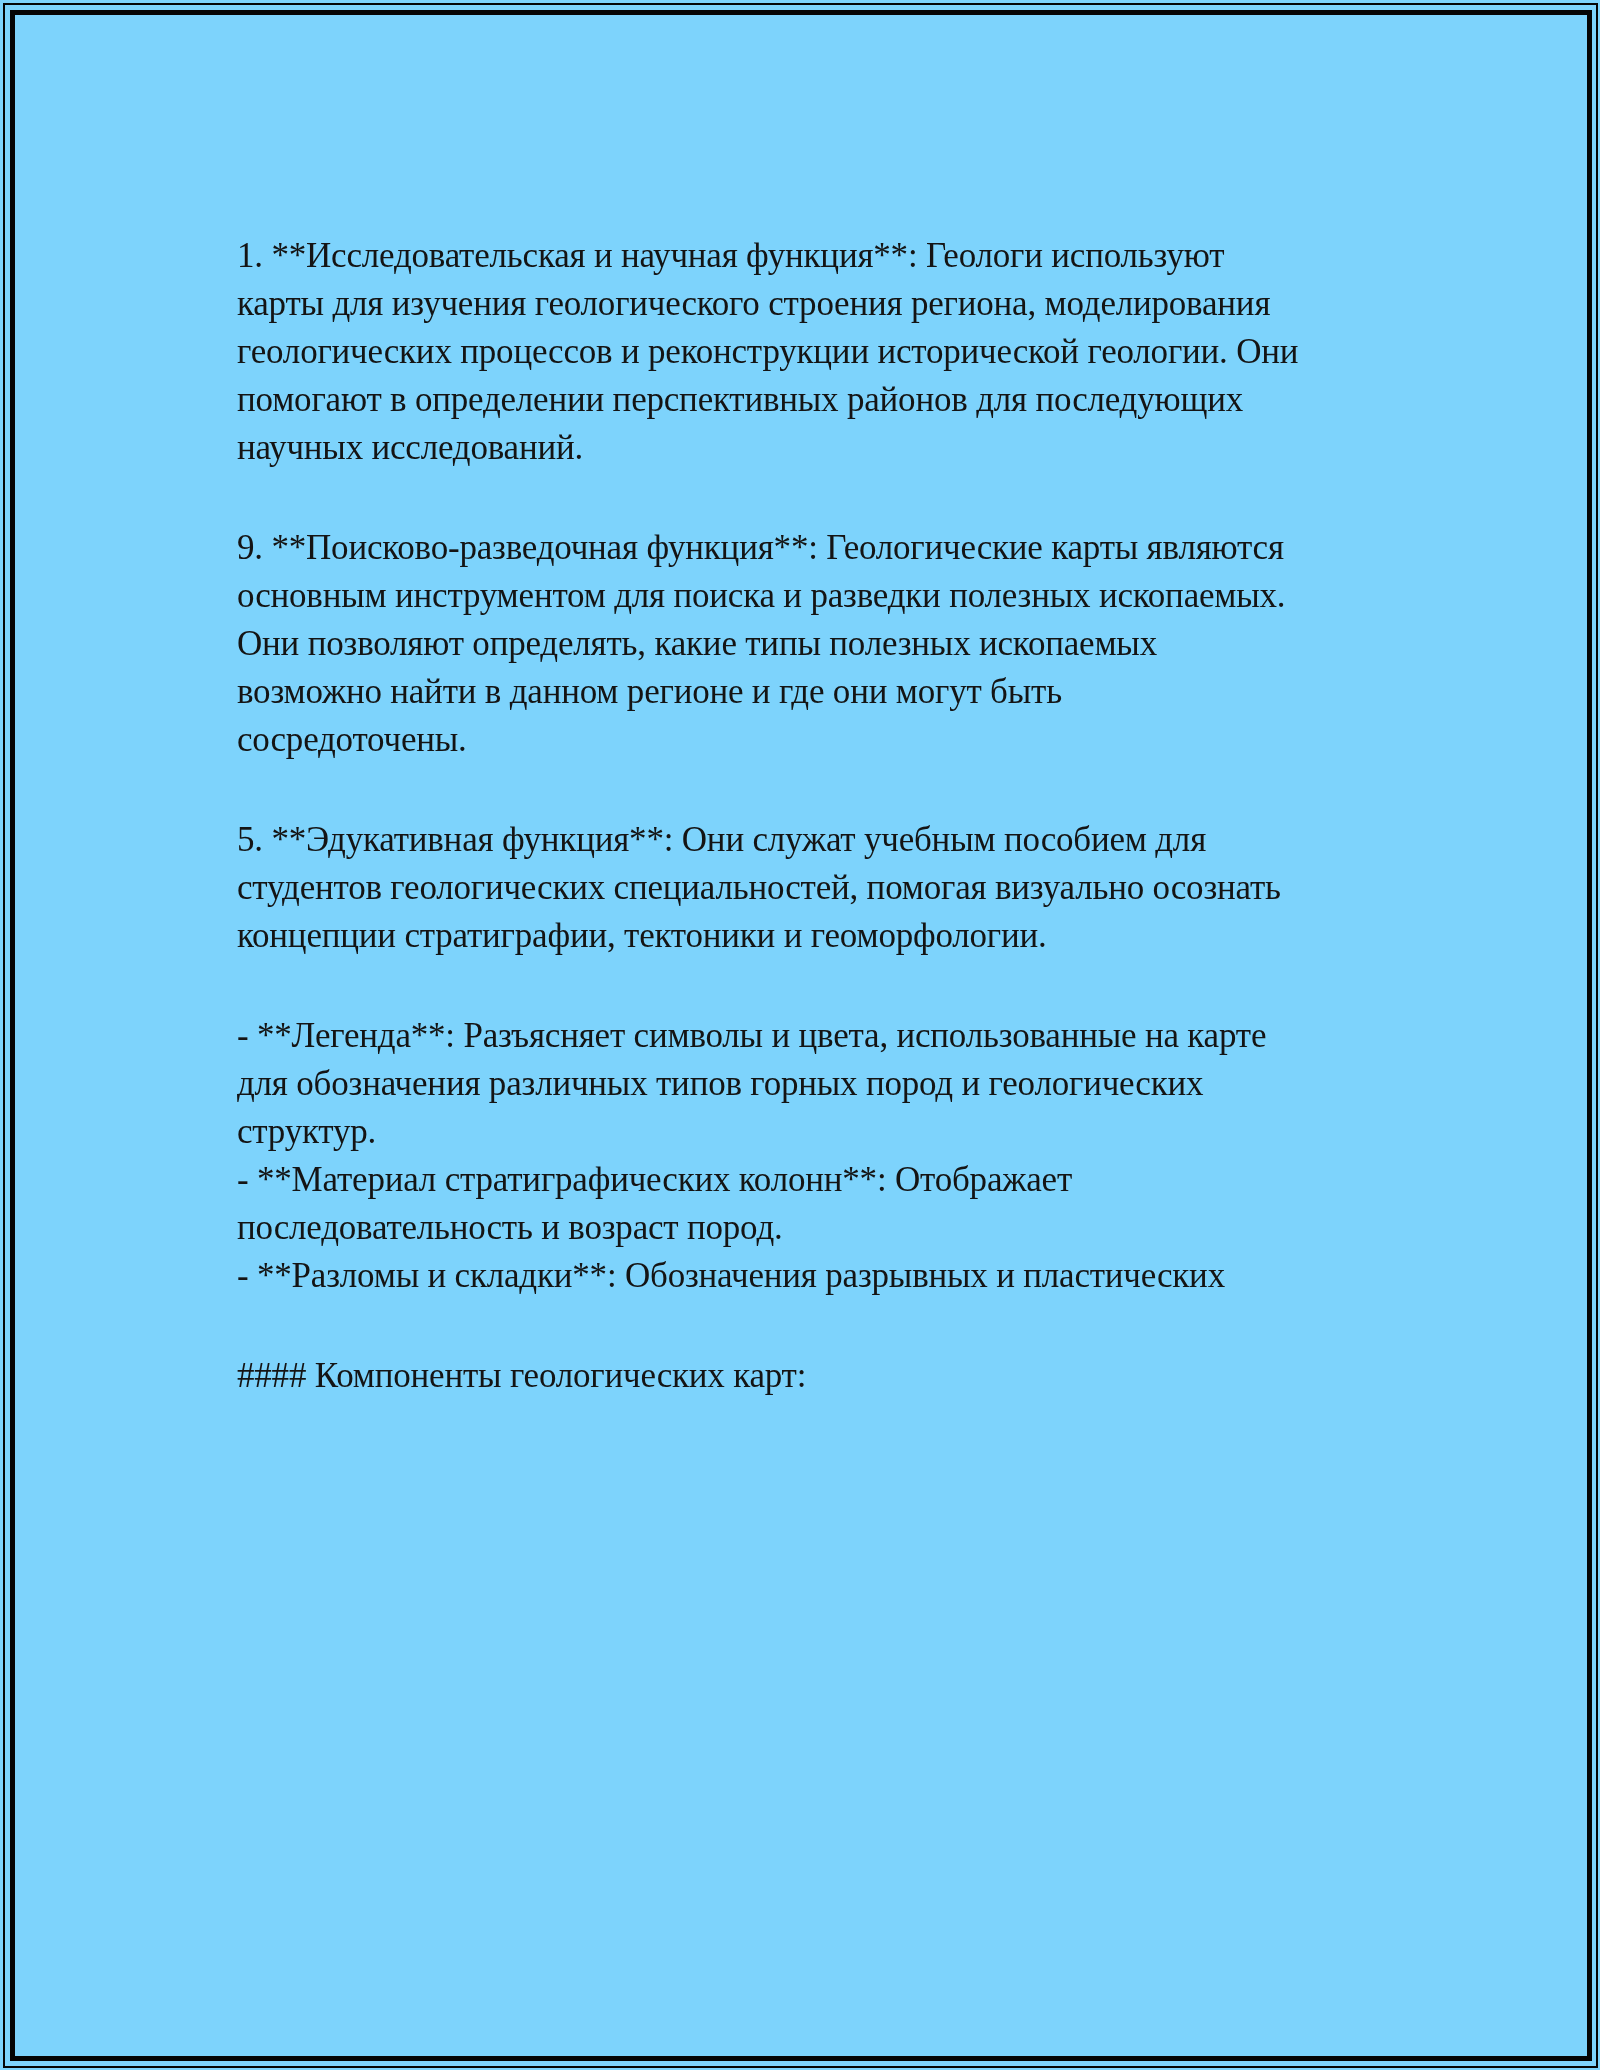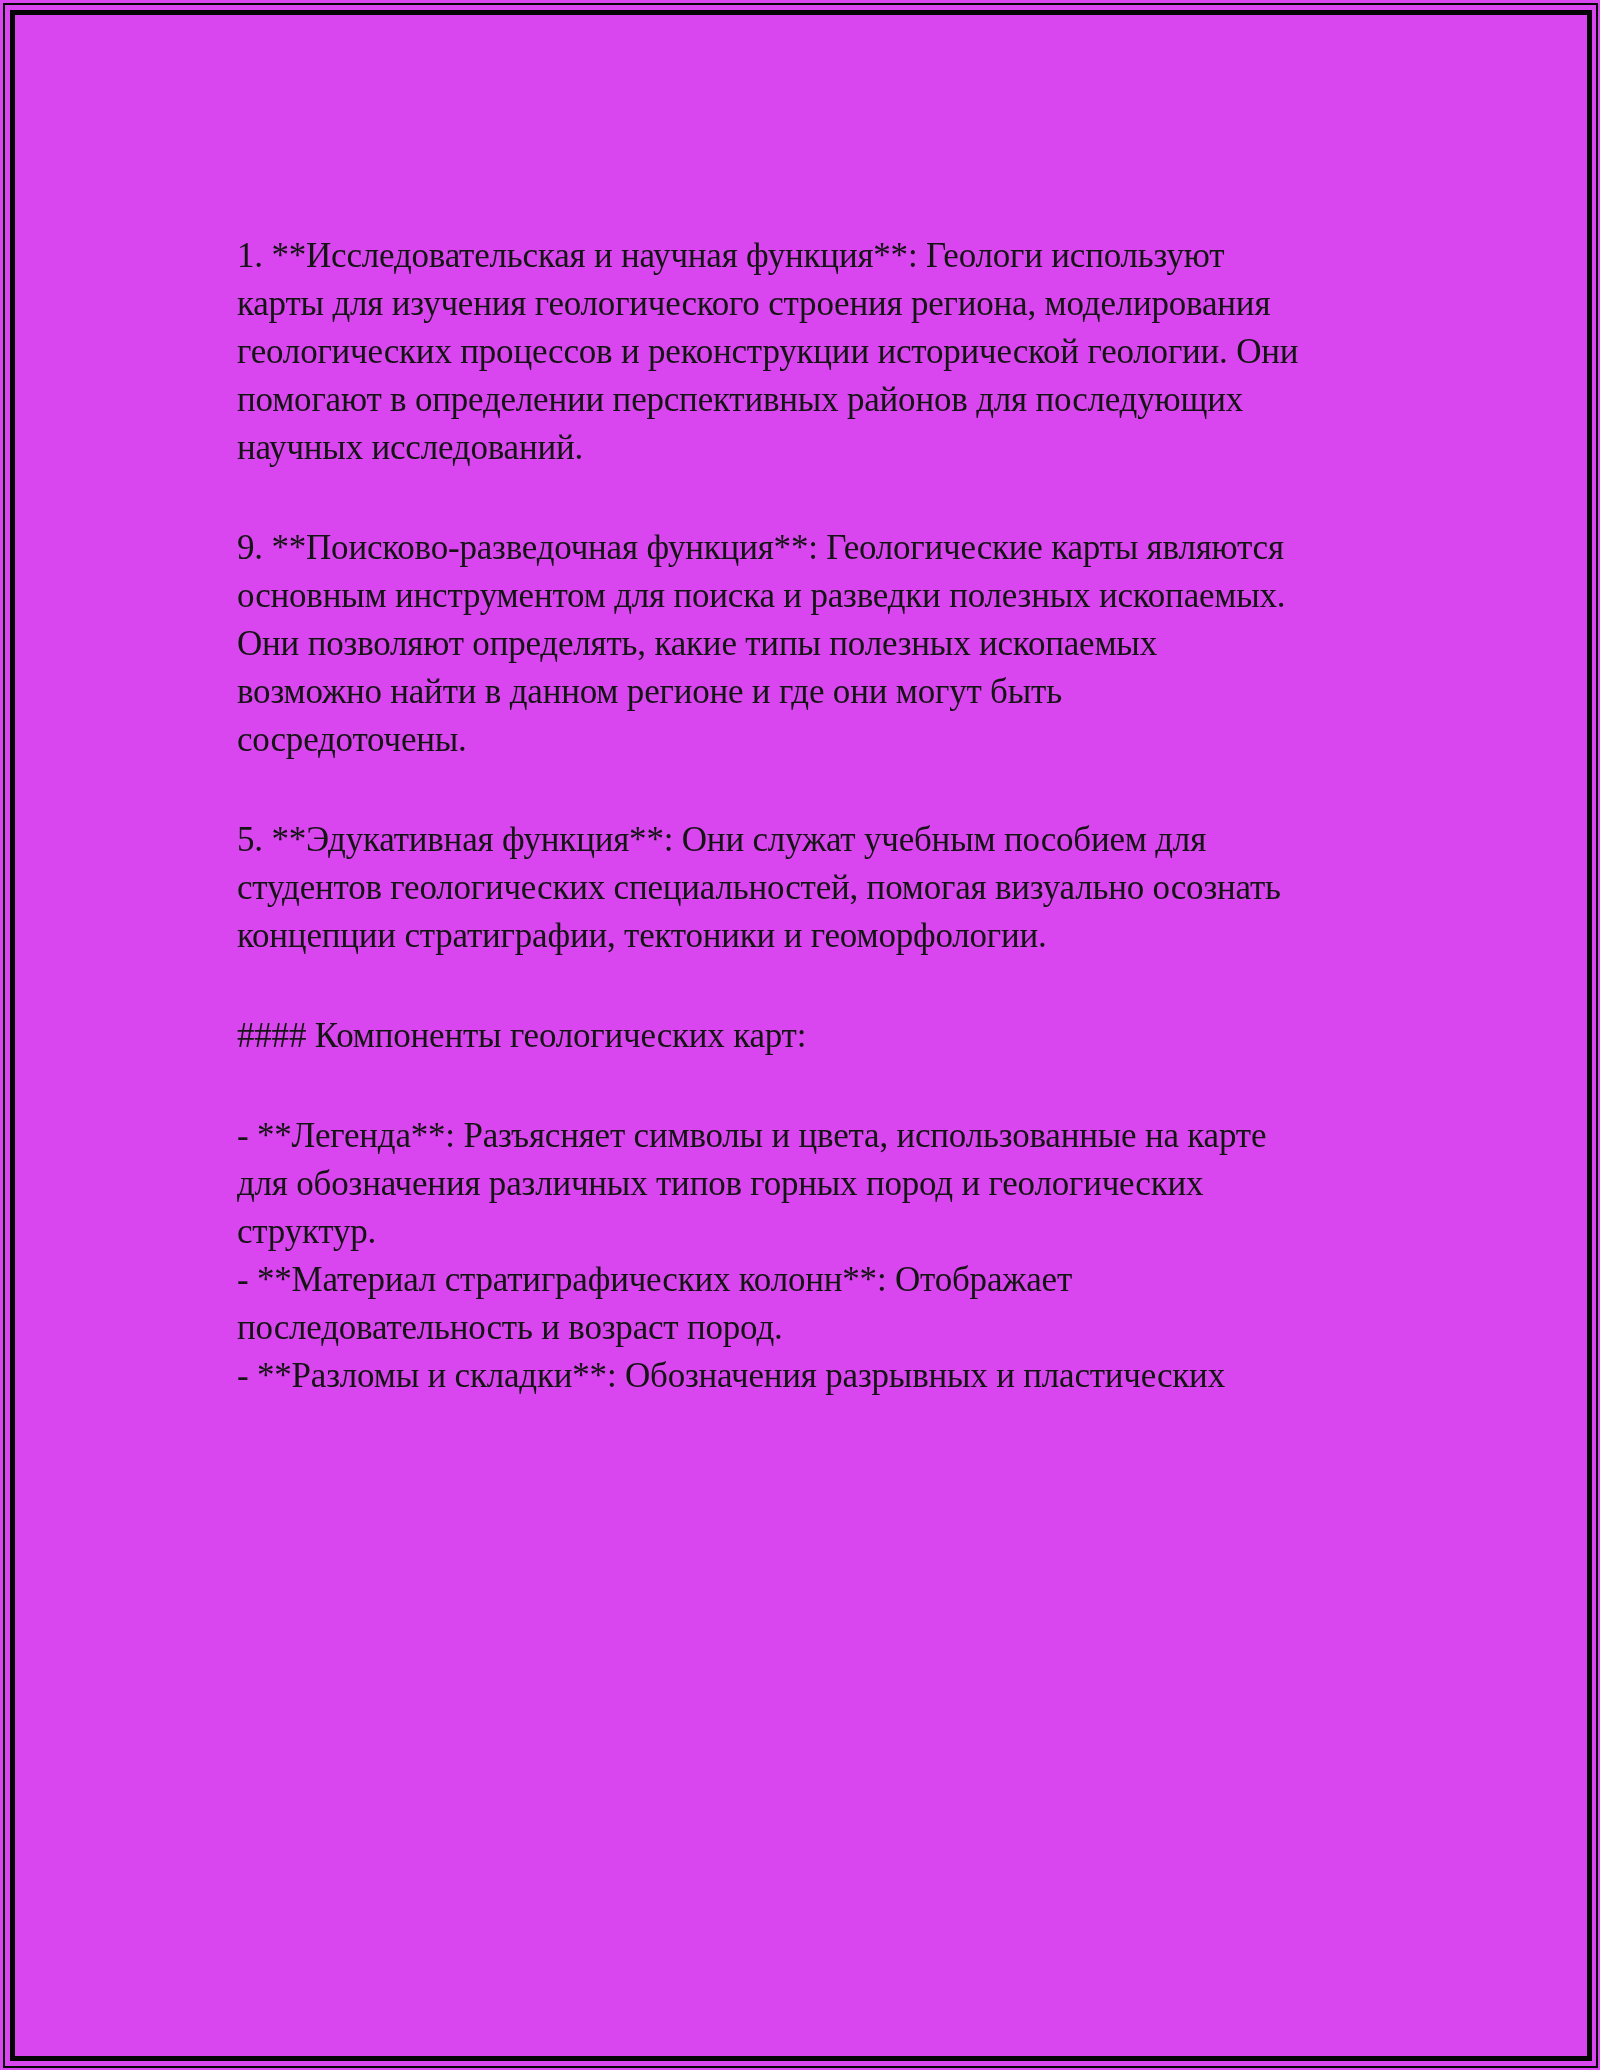--- a/index.html
+++ b/index.html
@@ -4,21 +4,21 @@
 <style>
   html, body {
     margin: 0;
     padding: 0;
     background: #ffffff;
   }
   .page {
     position: relative;
     width: 1600px;
     height: 2070px;
-    background: #d946ef;
+    background: #7dd3fc;
     overflow: hidden;
   }
   .outer-frame {
     position: absolute;
     top: 3px; left: 3px; right: 2px; bottom: 2px;
     border: 2.5px solid #050505;
     pointer-events: none;
   }
   .inner-frame {
     position: absolute;
@@ -59,21 +59,21 @@
 помогают в определении перспективных районов для последующих
 научных исследований.</div>
     <div class="block">9. **Поисково-разведочная функция**: Геологические карты являются
 основным инструментом для поиска и разведки полезных ископаемых.
 Они позволяют определять, какие типы полезных ископаемых
 возможно найти в данном регионе и где они могут быть
 сосредоточены.</div>
     <div class="block">5. **Эдукативная функция**: Они служат учебным пособием для
 студентов геологических специальностей, помогая визуально осознать
 концепции стратиграфии, тектоники и геоморфологии.</div>
-    <div class="block">#### Компоненты геологических карт:</div>
     <div class="block">- **Легенда**: Разъясняет символы и цвета, использованные на карте
 для обозначения различных типов горных пород и геологических
 структур.
 - **Материал стратиграфических колонн**: Отображает
 последовательность и возраст пород.
 - **Разломы и складки**: Обозначения разрывных и пластических</div>
+    <div class="block">#### Компоненты геологических карт:</div>
   </div>
 </div>
 
 </body></html>

